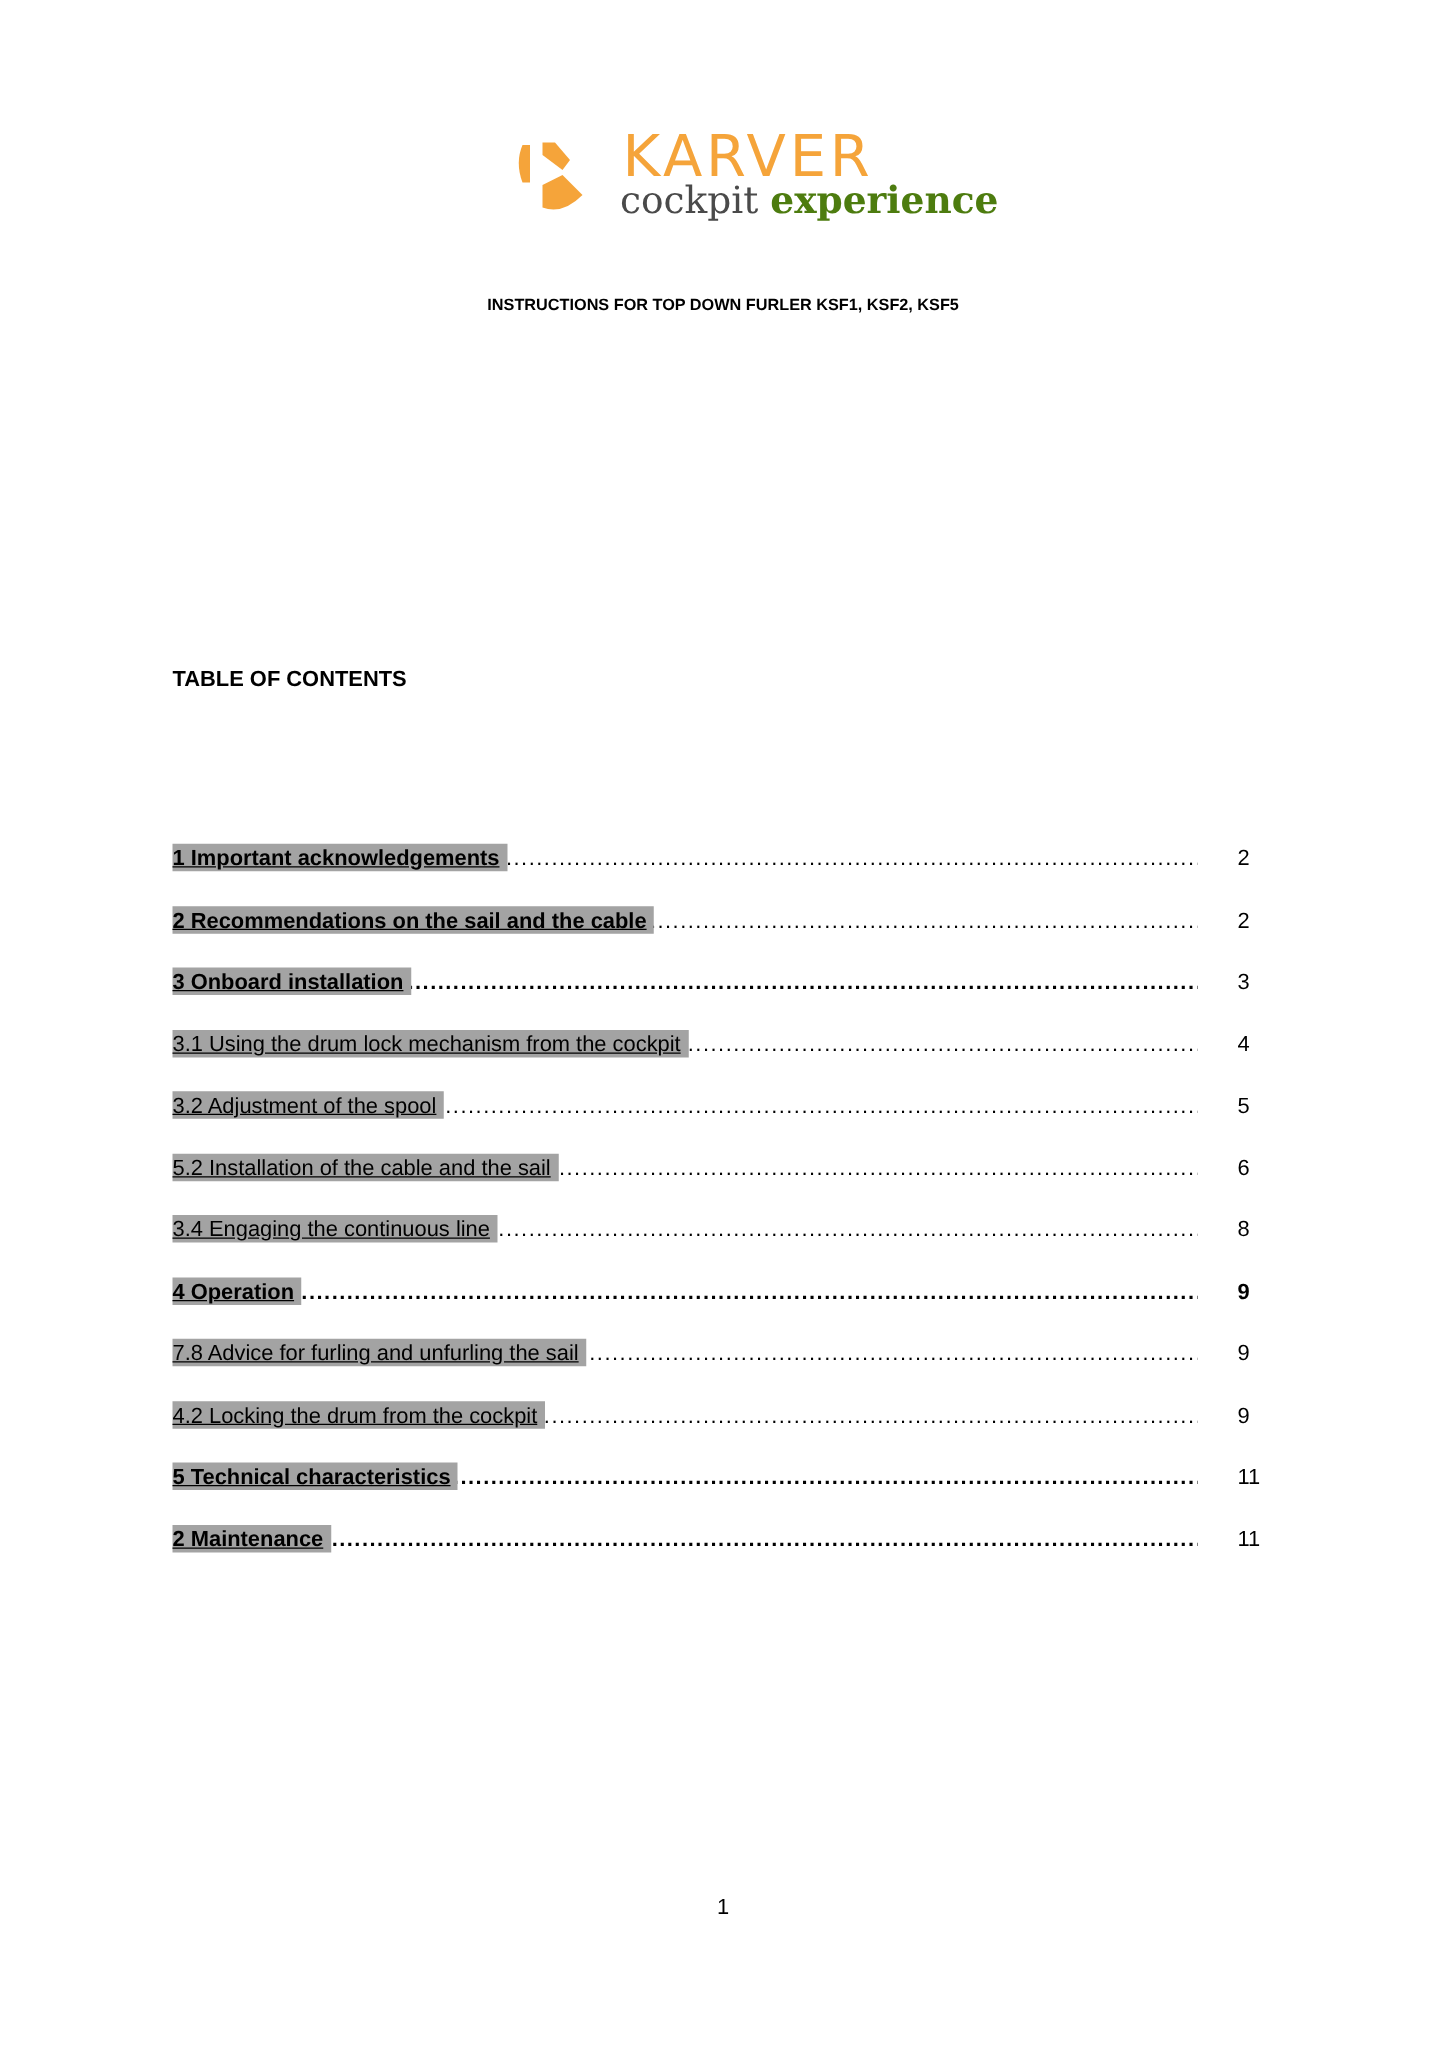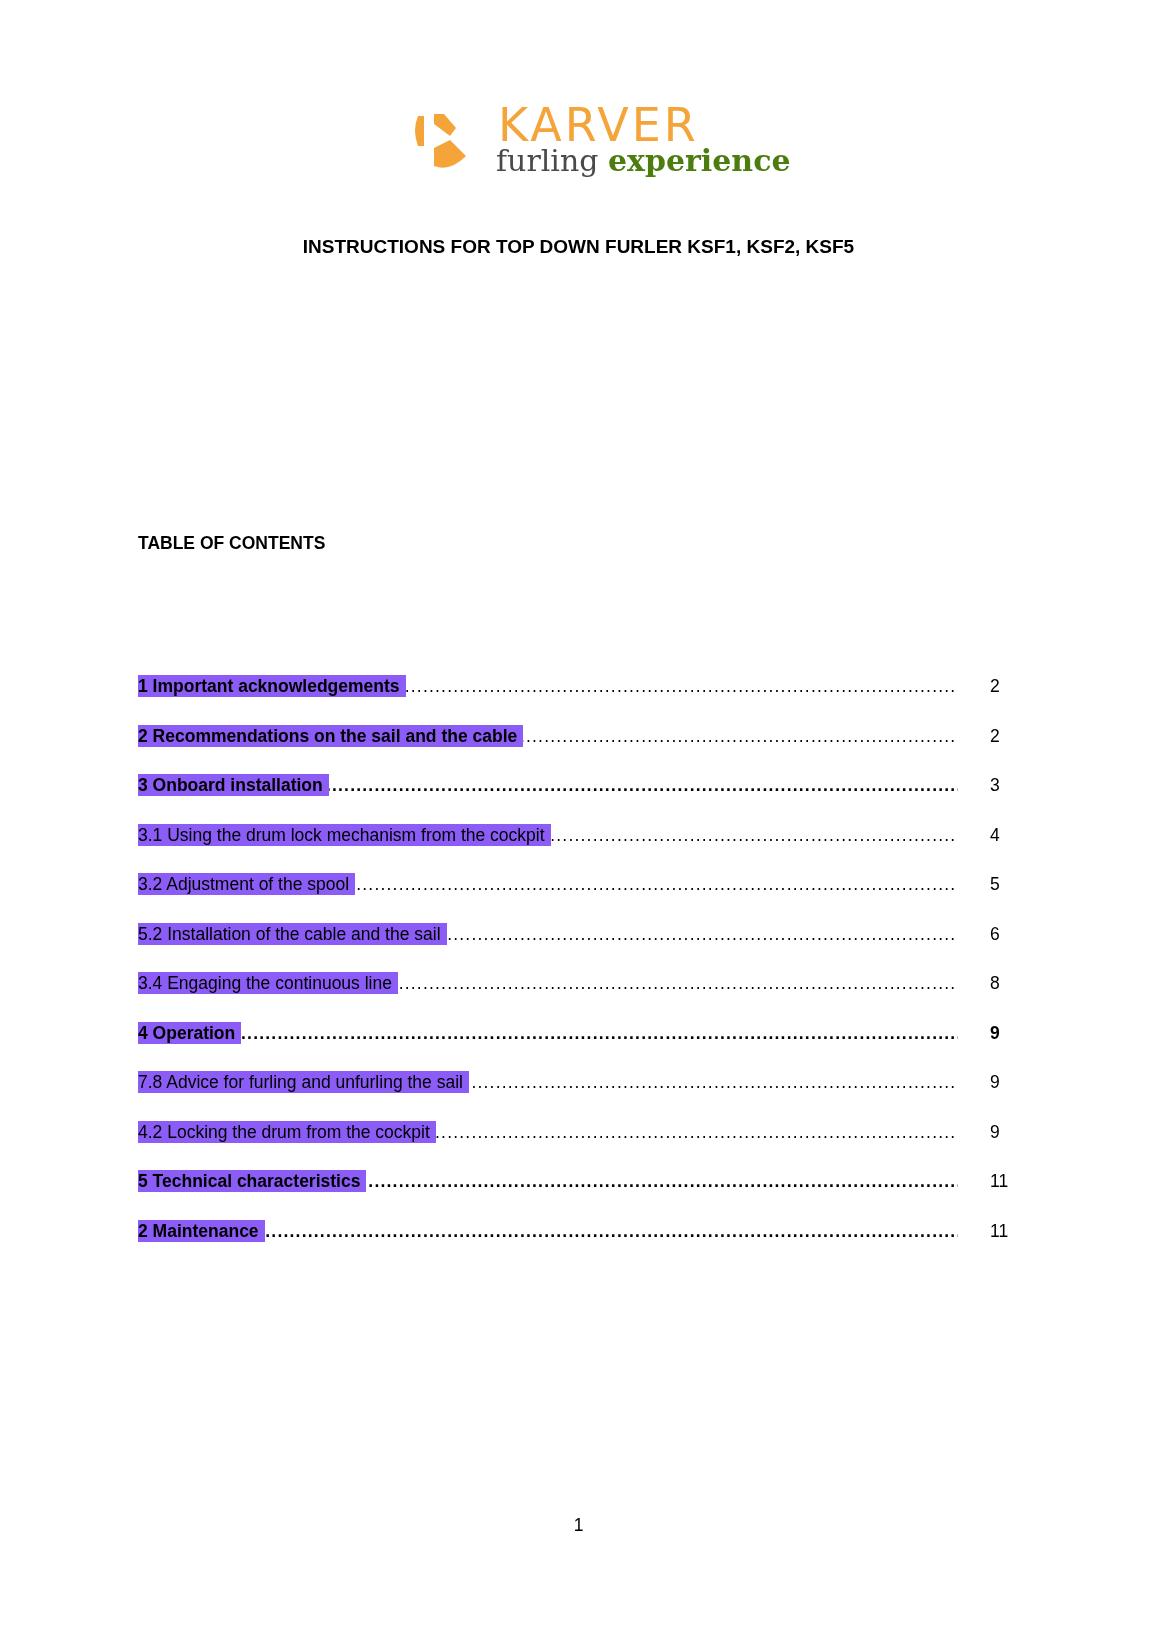--- a/index.html
+++ b/index.html
@@ -9,27 +9,27 @@
 
     .logo { position: absolute; left: 410px; top: 100px; width: 340px; height: 85px; }
     .logo svg { position: absolute; left: 0; top: 8px; }
     .logo .brand { position: absolute; left: 88px; top: 0px; font-family: "DejaVu Sans", sans-serif;
                    font-size: 46px; letter-spacing: 3px; color: #f5a43a; line-height: 50px; font-weight: normal; }
     .logo .tagline { position: absolute; left: 86px; top: 42px; font-family: "DejaVu Serif", "Liberation Serif", serif;
                      font-size: 30px; color: #4a4a4a; line-height: 38px; white-space: nowrap; }
     .logo .tagline .b { font-weight: bold; color: #4d7c0f; }
 
     .doc-title { position: absolute; left: 0; width: 1157px; top: 236px; text-align: center;
-                 font-weight: bold; font-size: 19px; }
+                 font-weight: bold; font-size: 13px; }
 
     .toc-heading { position: absolute; left: 138px; top: 533px; font-weight: bold; font-size: 17.5px; }
 
     .toc { position: absolute; left: 138px; top: 675px; width: 880px; margin: 0; padding: 0; list-style: none; }
     .toc-row { position: relative; height: 49.5px; display: flex; align-items: flex-start; font-size: 17.5px; line-height: 22px; }
-    .toc-row .label { white-space: nowrap; background: #8b5cf6; padding-right: 6px; position: relative; z-index: 2; }
+    .toc-row .label { white-space: nowrap; background: #a3a3a3; padding-right: 6px; position: relative; z-index: 2; text-decoration: underline; }
     .toc-row .leader { position: absolute; left: 0; top: 0; width: 820px; overflow: hidden; white-space: nowrap;
                        z-index: 1; letter-spacing: 1.2px; color: #000; }
     .toc-row .page-num { position: absolute; left: 852px; top: 0; width: 30px; text-align: left; }
     .toc-row.bold .label { font-weight: bold; }
     .toc-row.bold .leader { font-weight: bold; }
     .toc-row.boldnum .page-num { font-weight: bold; }
 
     .page-footer { position: absolute; left: 0; width: 1157px; top: 1515px; text-align: center; font-size: 17.5px; }
   </style>
 </head>
@@ -37,21 +37,21 @@
 
 <div class="page">
 
   <div class="logo">
     <svg width="80" height="70" viewBox="0 0 80 70">
       <path d="M8 8 Q2 22 8 38 L14 38 L14 8 Z" fill="#f5a43a"></path>
       <path d="M24 6 L34 6 L46 20 L40 28 L24 16 Z" fill="#f5a43a"></path>
       <path d="M24 40 L40 32 L56 48 Q40 64 24 58 Z" fill="#f5a43a"></path>
     </svg>
     <div class="brand">KARVER</div>
-    <div class="tagline"><span>furling </span><span class="b">experience</span></div>
+    <div class="tagline"><span>cockpit </span><span class="b">experience</span></div>
   </div>
 
   <div class="doc-title">INSTRUCTIONS FOR TOP DOWN FURLER KSF1, KSF2, KSF5</div>
 
   <div class="toc-heading">TABLE OF CONTENTS</div>
 
   <ul class="toc">
     <li class="toc-row bold">
       <span class="leader" style="font-weight: normal;">....................................................................................................................................................................................................................</span>
       <span class="label">1 Important acknowledgements</span>

